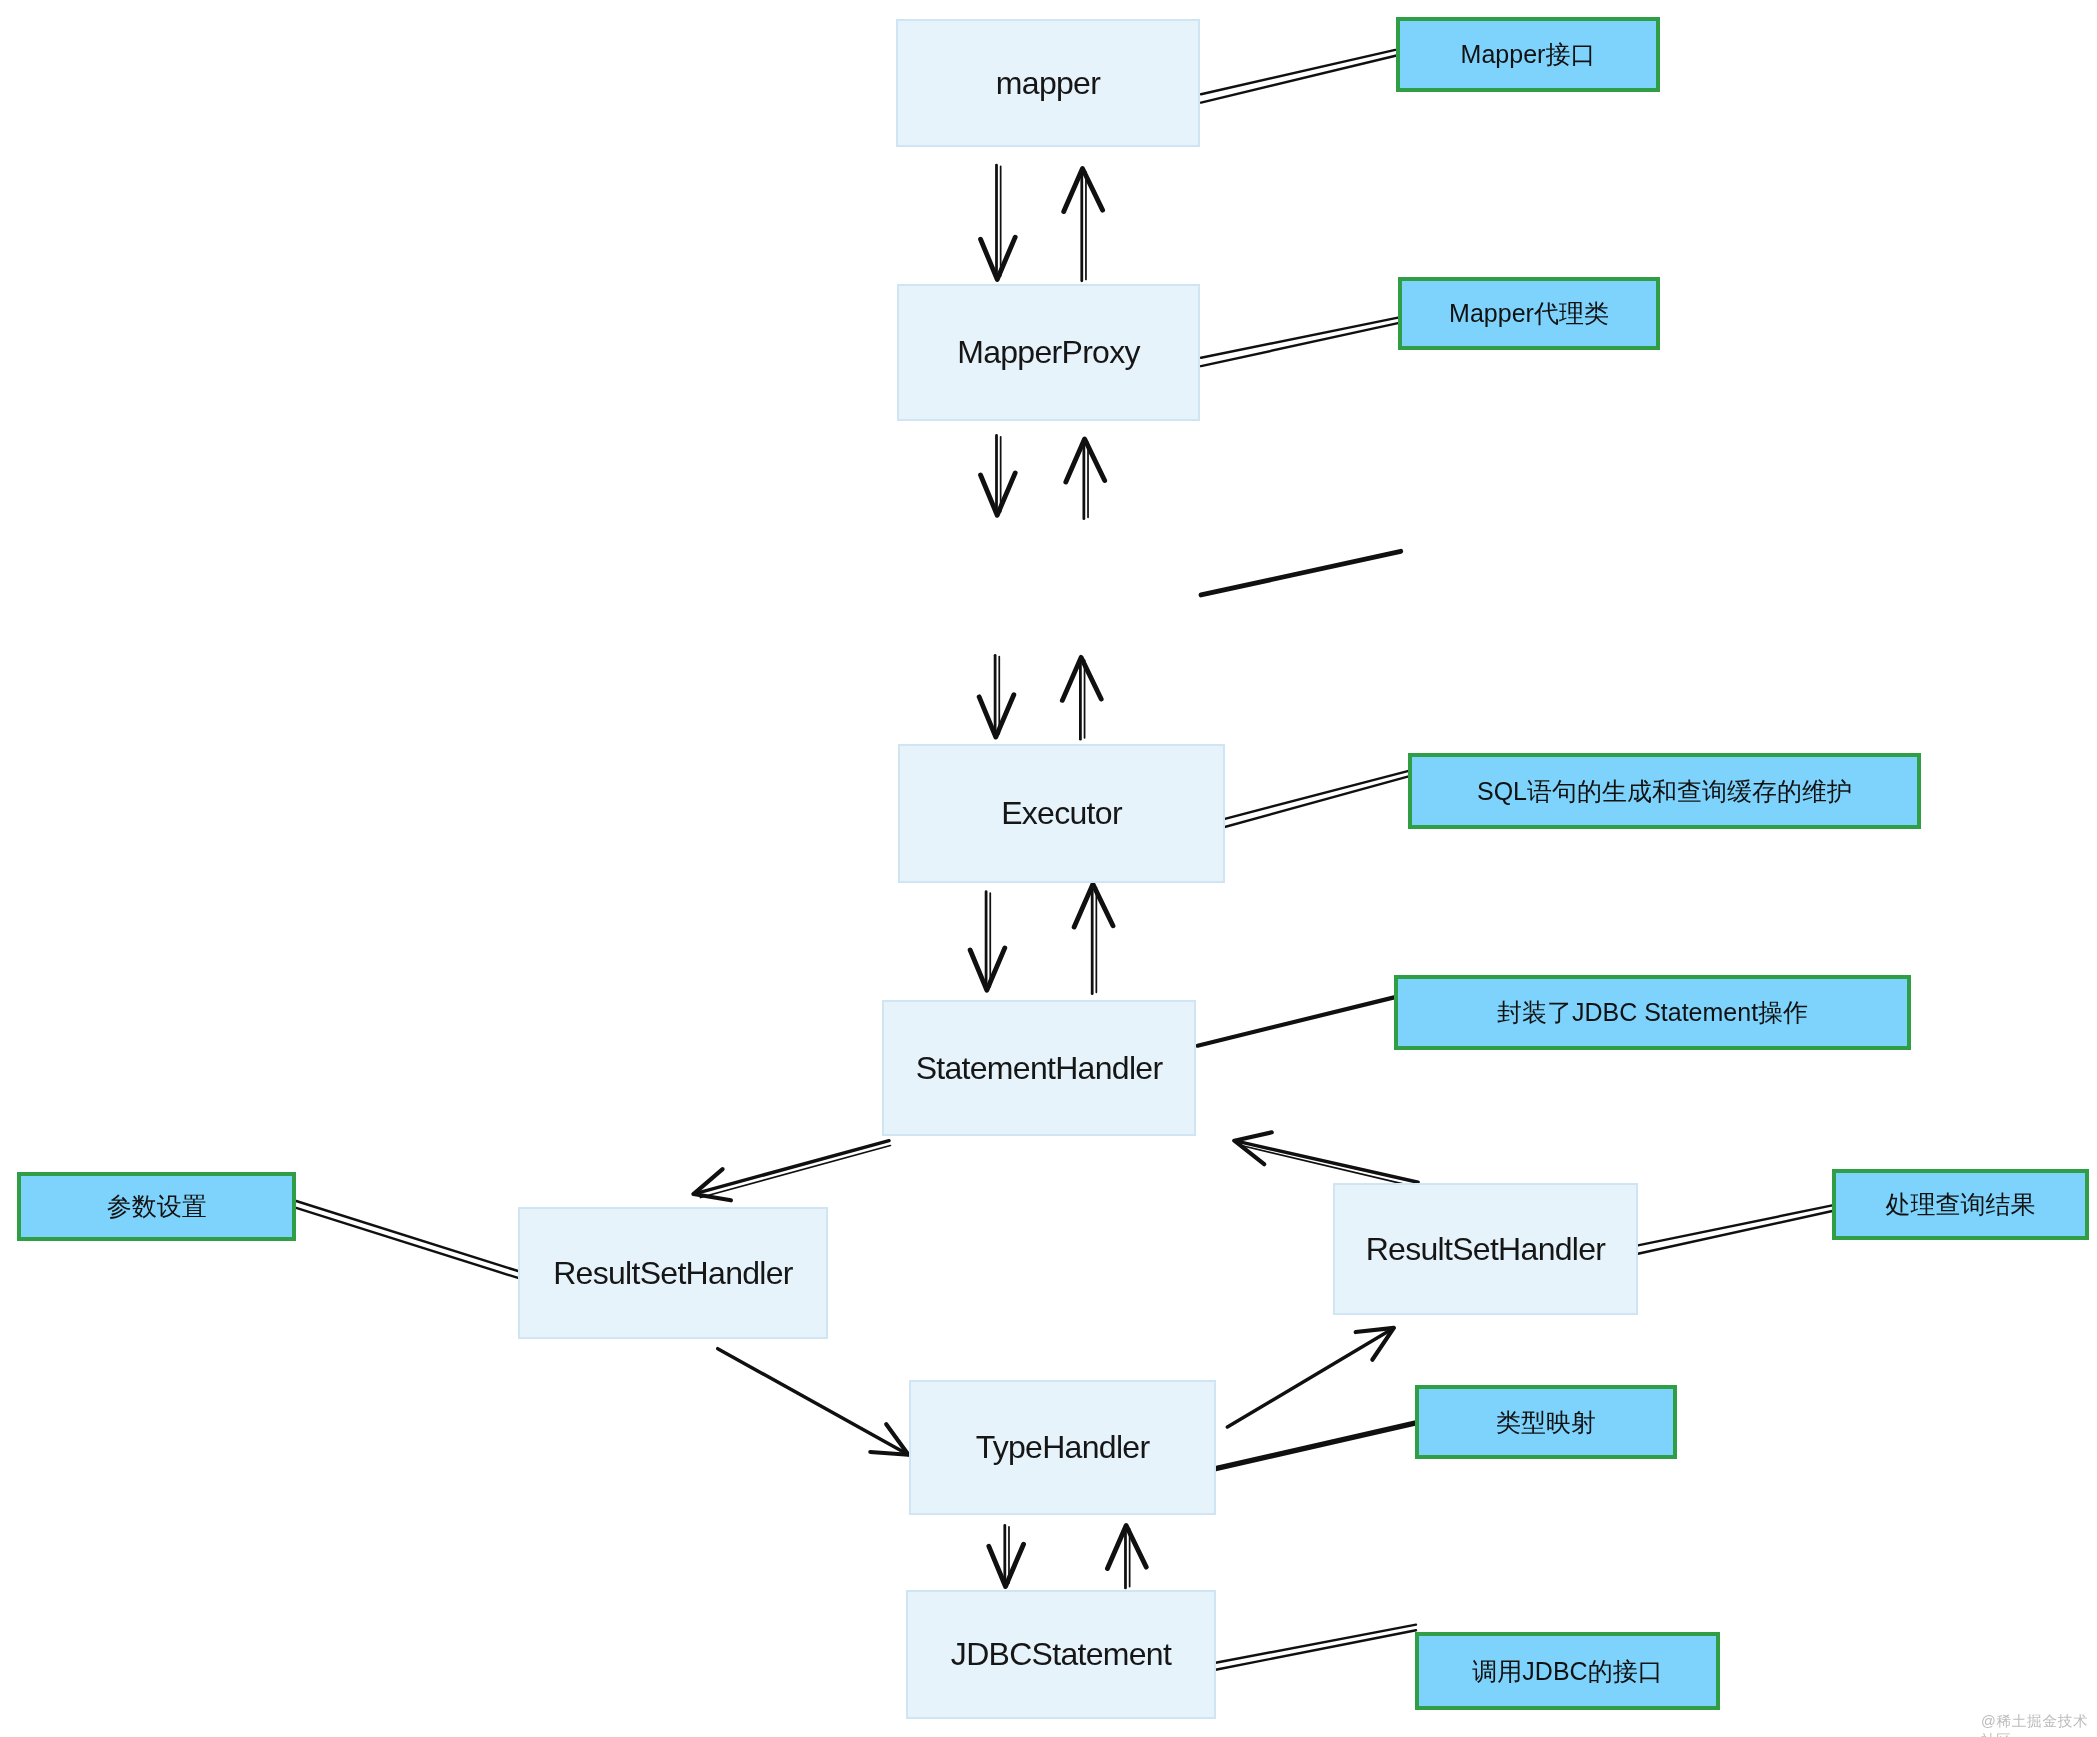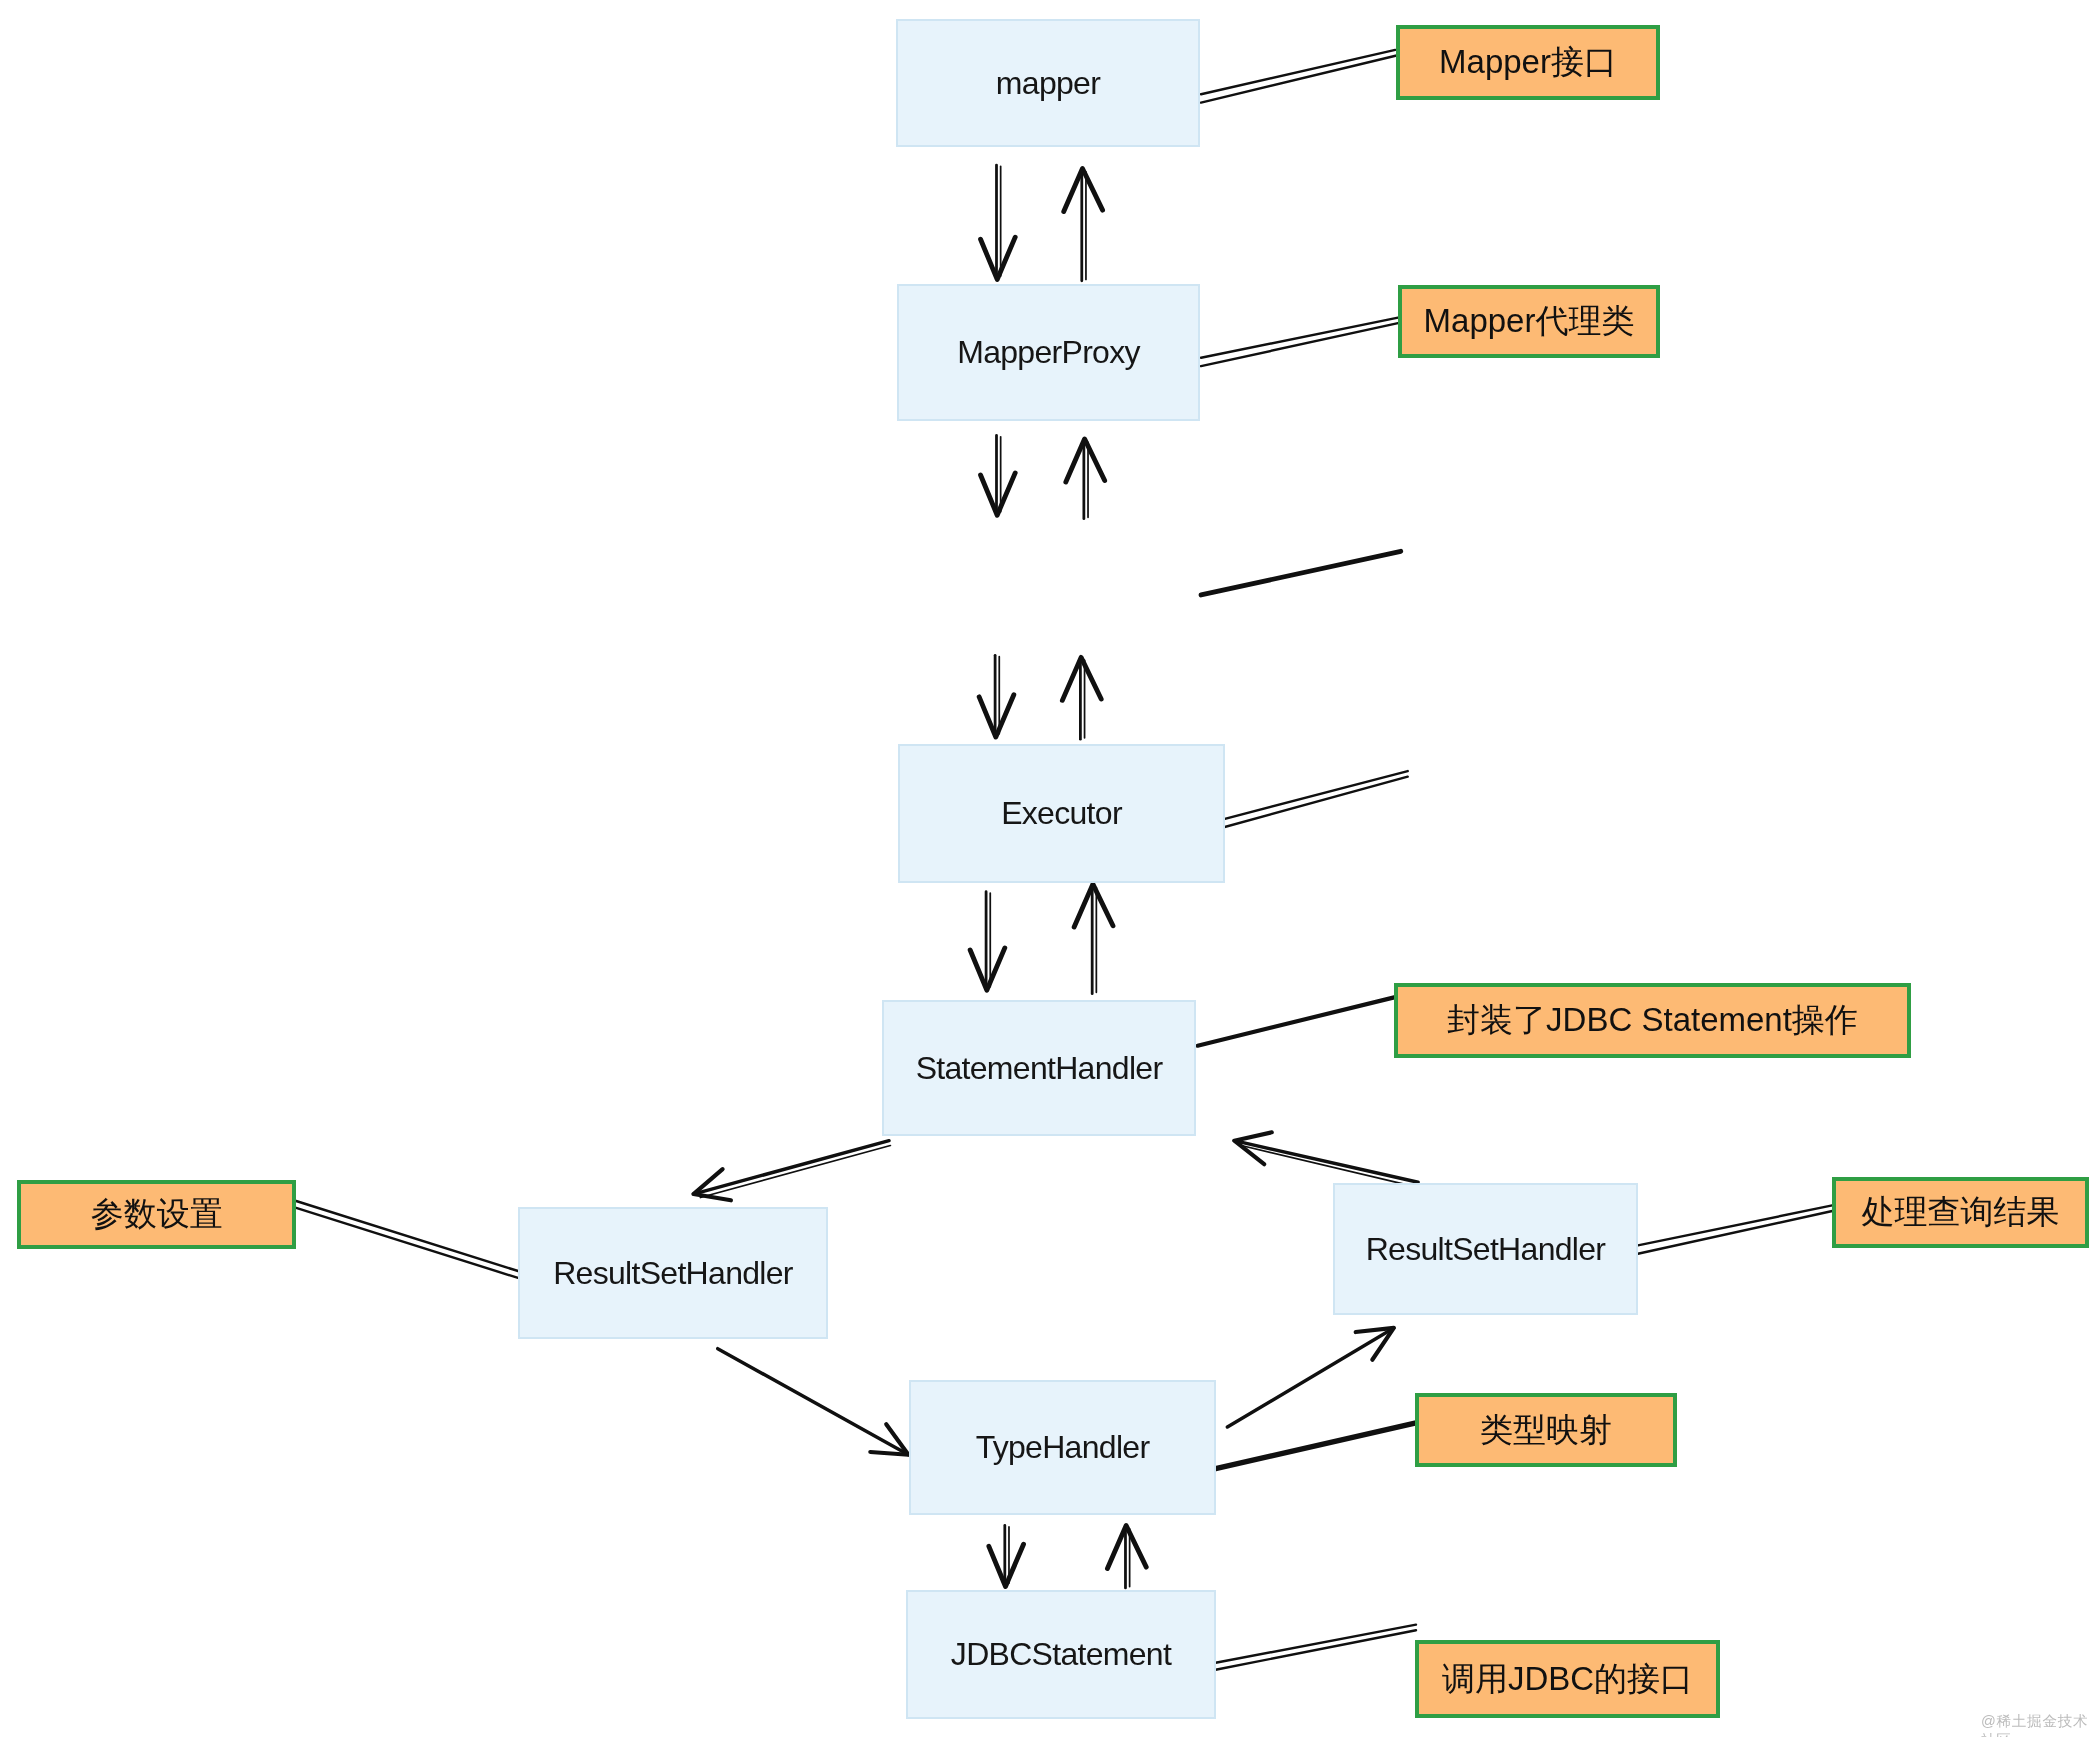--- a/index.html
+++ b/index.html
@@ -17,28 +17,27 @@
     border:2.1px solid #cfe5f3;
     display:flex;align-items:center;justify-content:center;
     box-sizing:border-box;
     color:#161616;
     font-size:32px;
     letter-spacing:-0.7px;
     white-space:nowrap;
   }
   .note{
     position:absolute;
-    background:#fdba74;
+    background:#7dd3fc;
     border:4.2px solid #2f9e44;
     display:flex;align-items:center;justify-content:center;
     box-sizing:border-box;
     color:#111111;
-    font-size:33px;
+    font-size:25px;
     white-space:nowrap;
-    margin-top:8px;
   }
   .watermark{
     position:absolute;
     color:#bcbcbc;
     font-size:14.6px;
     letter-spacing:0.7px;
   }
   .stroke{stroke:#101010;fill:none;stroke-linecap:round;stroke-linejoin:round;}
 </style>
 </head>
@@ -172,20 +171,21 @@
 
   <div class="node" style="left:909px;top:1380px;width:307px;height:135px;">TypeHandler</div>
 
   <div class="node" style="left:906px;top:1590px;width:310px;height:129px;">JDBCStatement</div>
 
   <div class="note" style="left:1396px;top:17.3px;width:264px;height:75px;">Mapper接口</div>
 
   <div class="note" style="left:1398px;top:277px;width:262px;height:73px;">Mapper代理类</div>
 
 
+  <div class="note" style="left:1408px;top:753px;width:513px;height:76px;">SQL语句的生成和查询缓存的维护</div>
 
   <div class="note" style="left:1394px;top:975px;width:517px;height:75px;">封装了JDBC Statement操作</div>
 
   <div class="note" style="left:17.3px;top:1172px;width:279px;height:69px;">参数设置</div>
 
   <div class="note" style="left:1832px;top:1169px;width:257px;height:71px;">处理查询结果</div>
 
   <div class="note" style="left:1415px;top:1385px;width:262px;height:74px;">类型映射</div>
 
   <div class="note" style="left:1415px;top:1632px;width:305px;height:78px;">调用JDBC的接口</div>

